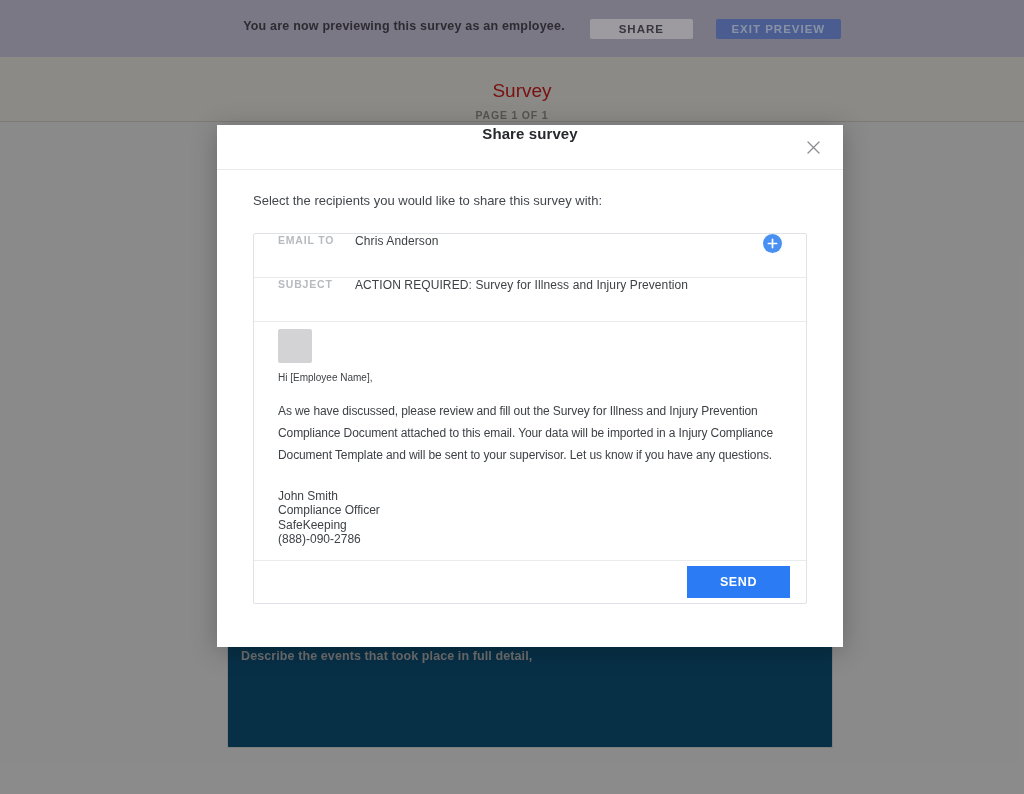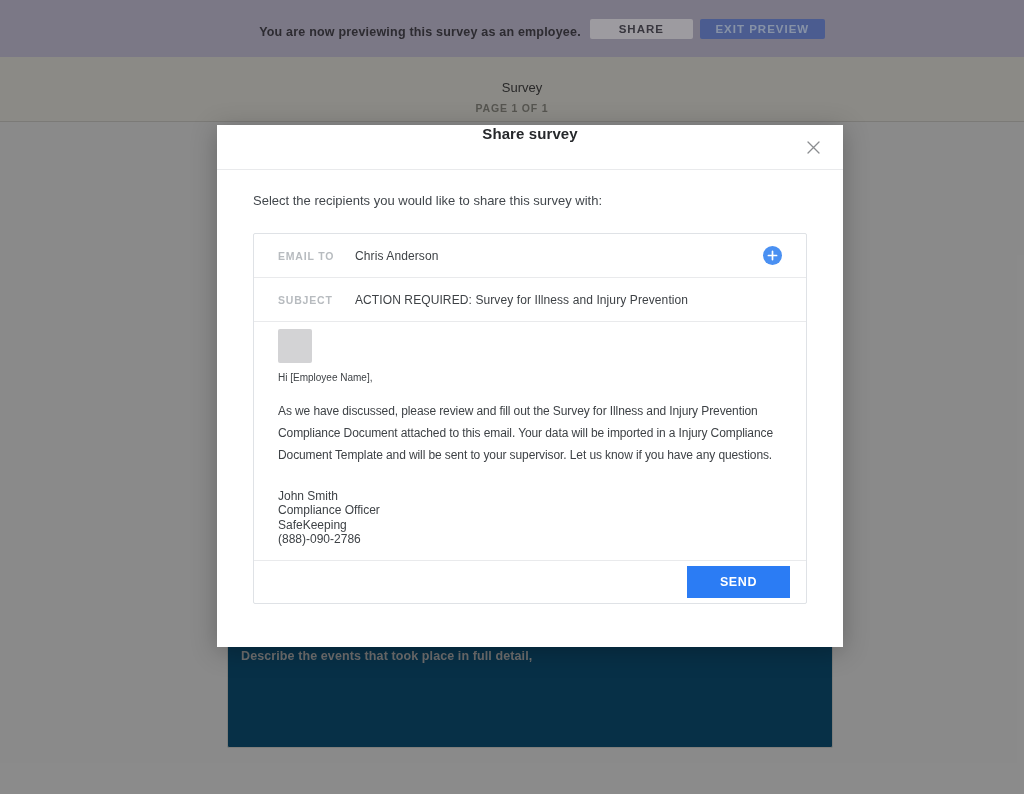--- a/index.html
+++ b/index.html
@@ -6,33 +6,33 @@
   html,body { width:1024px; height:794px; overflow:hidden; }
   body { font-family:"Liberation Sans", sans-serif; background:var(--page-bg,#d5d5d5); position:relative; }
 
   
   .banner {
     position:absolute; left:0; top:0; width:1024px; height:57px;
     background:var(--banner-bg,#beb9ce);
     display:flex; align-items:center; justify-content:center; gap:13px;
     transform:translateX(0); z-index:1;
   }
-  .banner-inner { display:flex; align-items:flex-end; gap:7px; margin-left:60px; }
+  .banner-inner { display:flex; align-items:flex-start; gap:23px; margin-left:60px; }
   .banner-msg { font-size:12.5px; font-weight:bold; color:var(--banner-text,#45434c); letter-spacing:.2px; margin-right:2px; }
   .banner-btn { height:20px; border:none; border-radius:2px; font-family:inherit;
     font-size:11.5px; font-weight:bold; letter-spacing:1px; cursor:pointer; }
   .banner-btn.share { width:103px; background:var(--share-button-bg,#f2eef6); color:var(--share-button-text,#565460); }
   .banner-btn.exit  { width:125px; background:var(--exit-button-bg,#748edd); color:var(--exit-button-text,#cfe0ff); }
 
   .survey-header {
     position:absolute; left:0; top:57px; width:1024px; height:65px;
     background:var(--header-bg,#d6d4ce); border-bottom:1px solid #bebcb7;
     text-align:center; z-index:1;
   }
-  .survey-title { padding-top:23px; font-size:13px; color:#404040;padding-left:20px; }
+  .survey-title { padding-top:23px; font-size:19px; color:#b91c1c;padding-left:20px; }
   .survey-page  { margin-top:7px; font-size:10.5px; font-weight:bold; letter-spacing:.8px; color:#84837b; }
 
   .bg-main { position:absolute; left:0; top:123px; width:1024px; height:671px; background:var(--page-bg,#d5d5d5); z-index:1; }
   .bg-field {
     position:absolute; left:227px; top:505px; width:606px; height:120px;
     background:#0c4a6e; border:1px solid #c2c2bf; border-radius:2px;
     padding:20px 13px; font-size:12.5px; font-weight:bold; color:#a9a9a9; letter-spacing:.1px;
   }
 
   
@@ -47,21 +47,21 @@
   .modal-header { position:relative; height:45px; border-bottom:1px solid #e9eaec;
     display:flex; align-items:flex-start; justify-content:center; }
   .modal-title { font-size:15px; font-weight:bold; color:#26282b; letter-spacing:.1px; }
   .modal-close { position:absolute; right:15px; top:0; height:45px; width:30px;
     display:flex; align-items:center; justify-content:center; background:none; border:none; cursor:pointer; }
 
   .modal-content { padding:0 36px; }
   .intro { padding-top:22px; font-size:13px; line-height:17px; color:#42474c; }
 
   .form-box { margin-top:24px; border:1px solid #dfe2e6; border-radius:2px; }
-  .form-row { height:44px; display:flex; align-items:center; padding-left:24px;
+  .form-row { height:44px; display:flex; align-items:flex-start; padding-left:24px;
     border-bottom:1px solid #e9eaec; cursor:text; }
   .row-label { width:77px; flex:0 0 77px; font-size:10.5px; font-weight:600;
     letter-spacing:.8px; color:#b7bbbf; }
   .row-value { font-size:12px; color:#3e4246; letter-spacing:.1px; }
   .add-btn { margin-left:auto; margin-right:24px; width:19px; height:19px; padding:0;
     border:none; background:none; cursor:pointer; display:flex; }
 
   .mail-body { padding:7px 24px 13px; cursor:text; }
   .avatar { width:34px; height:34px; background:#d3d3d5; border-radius:2px; }
   .greeting { margin-top:8px; font-size:10px; line-height:14.5px; }

